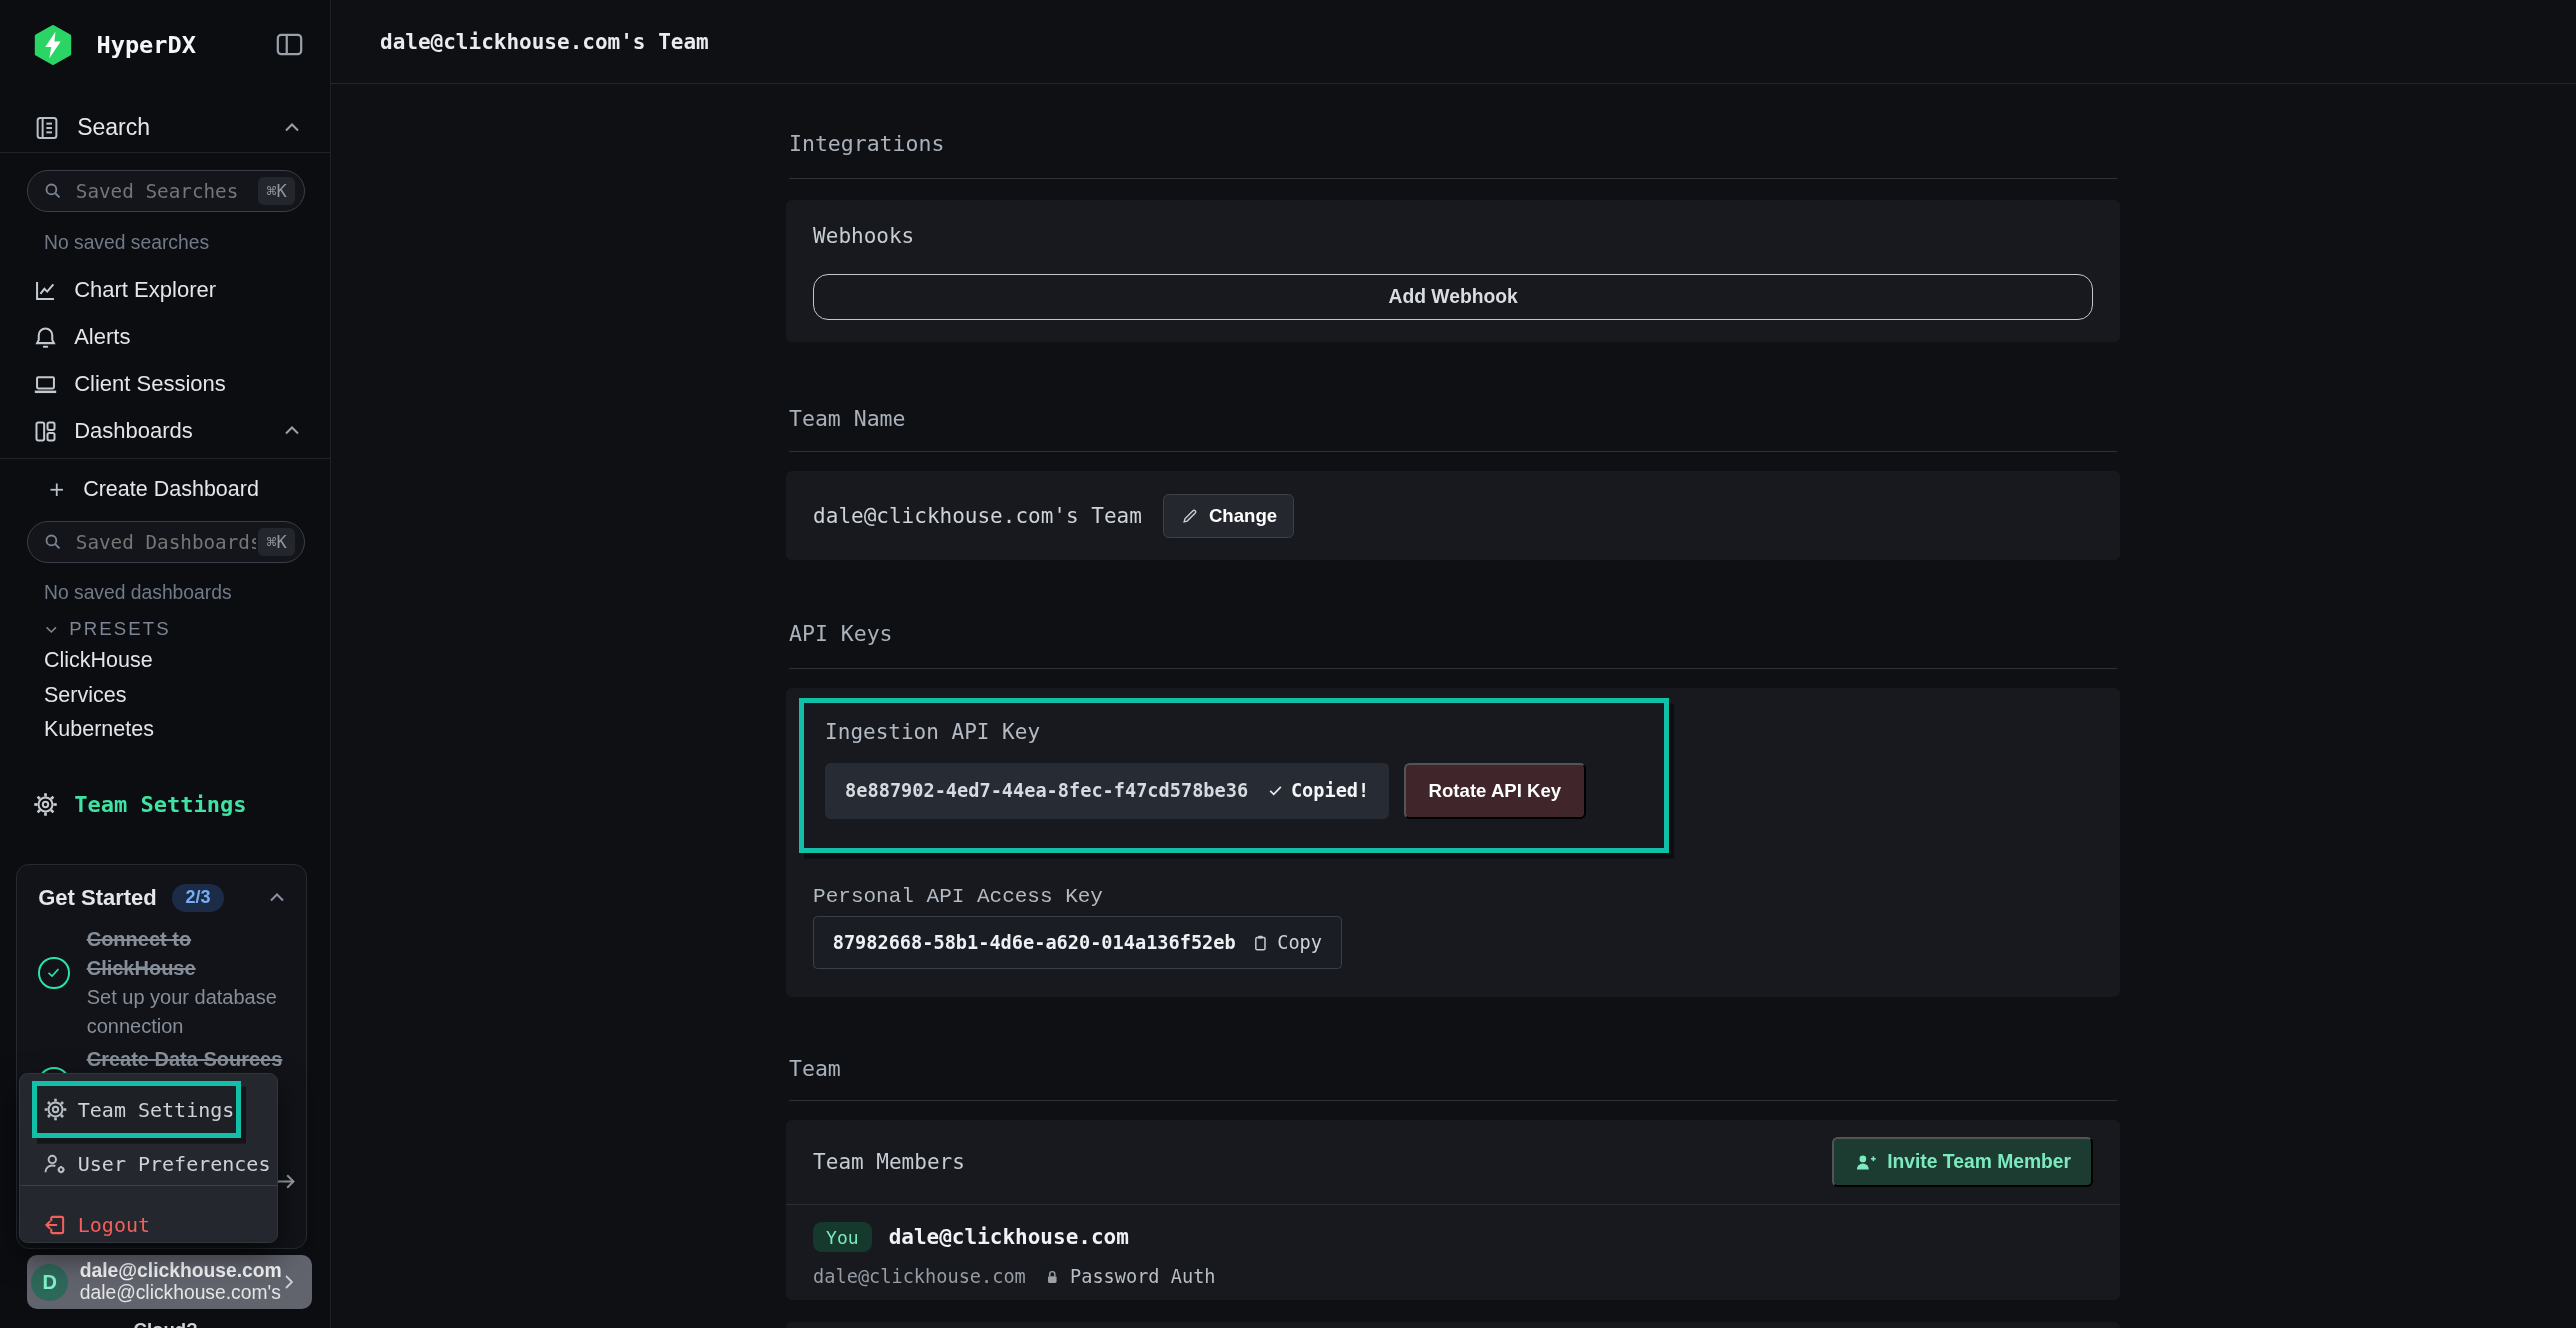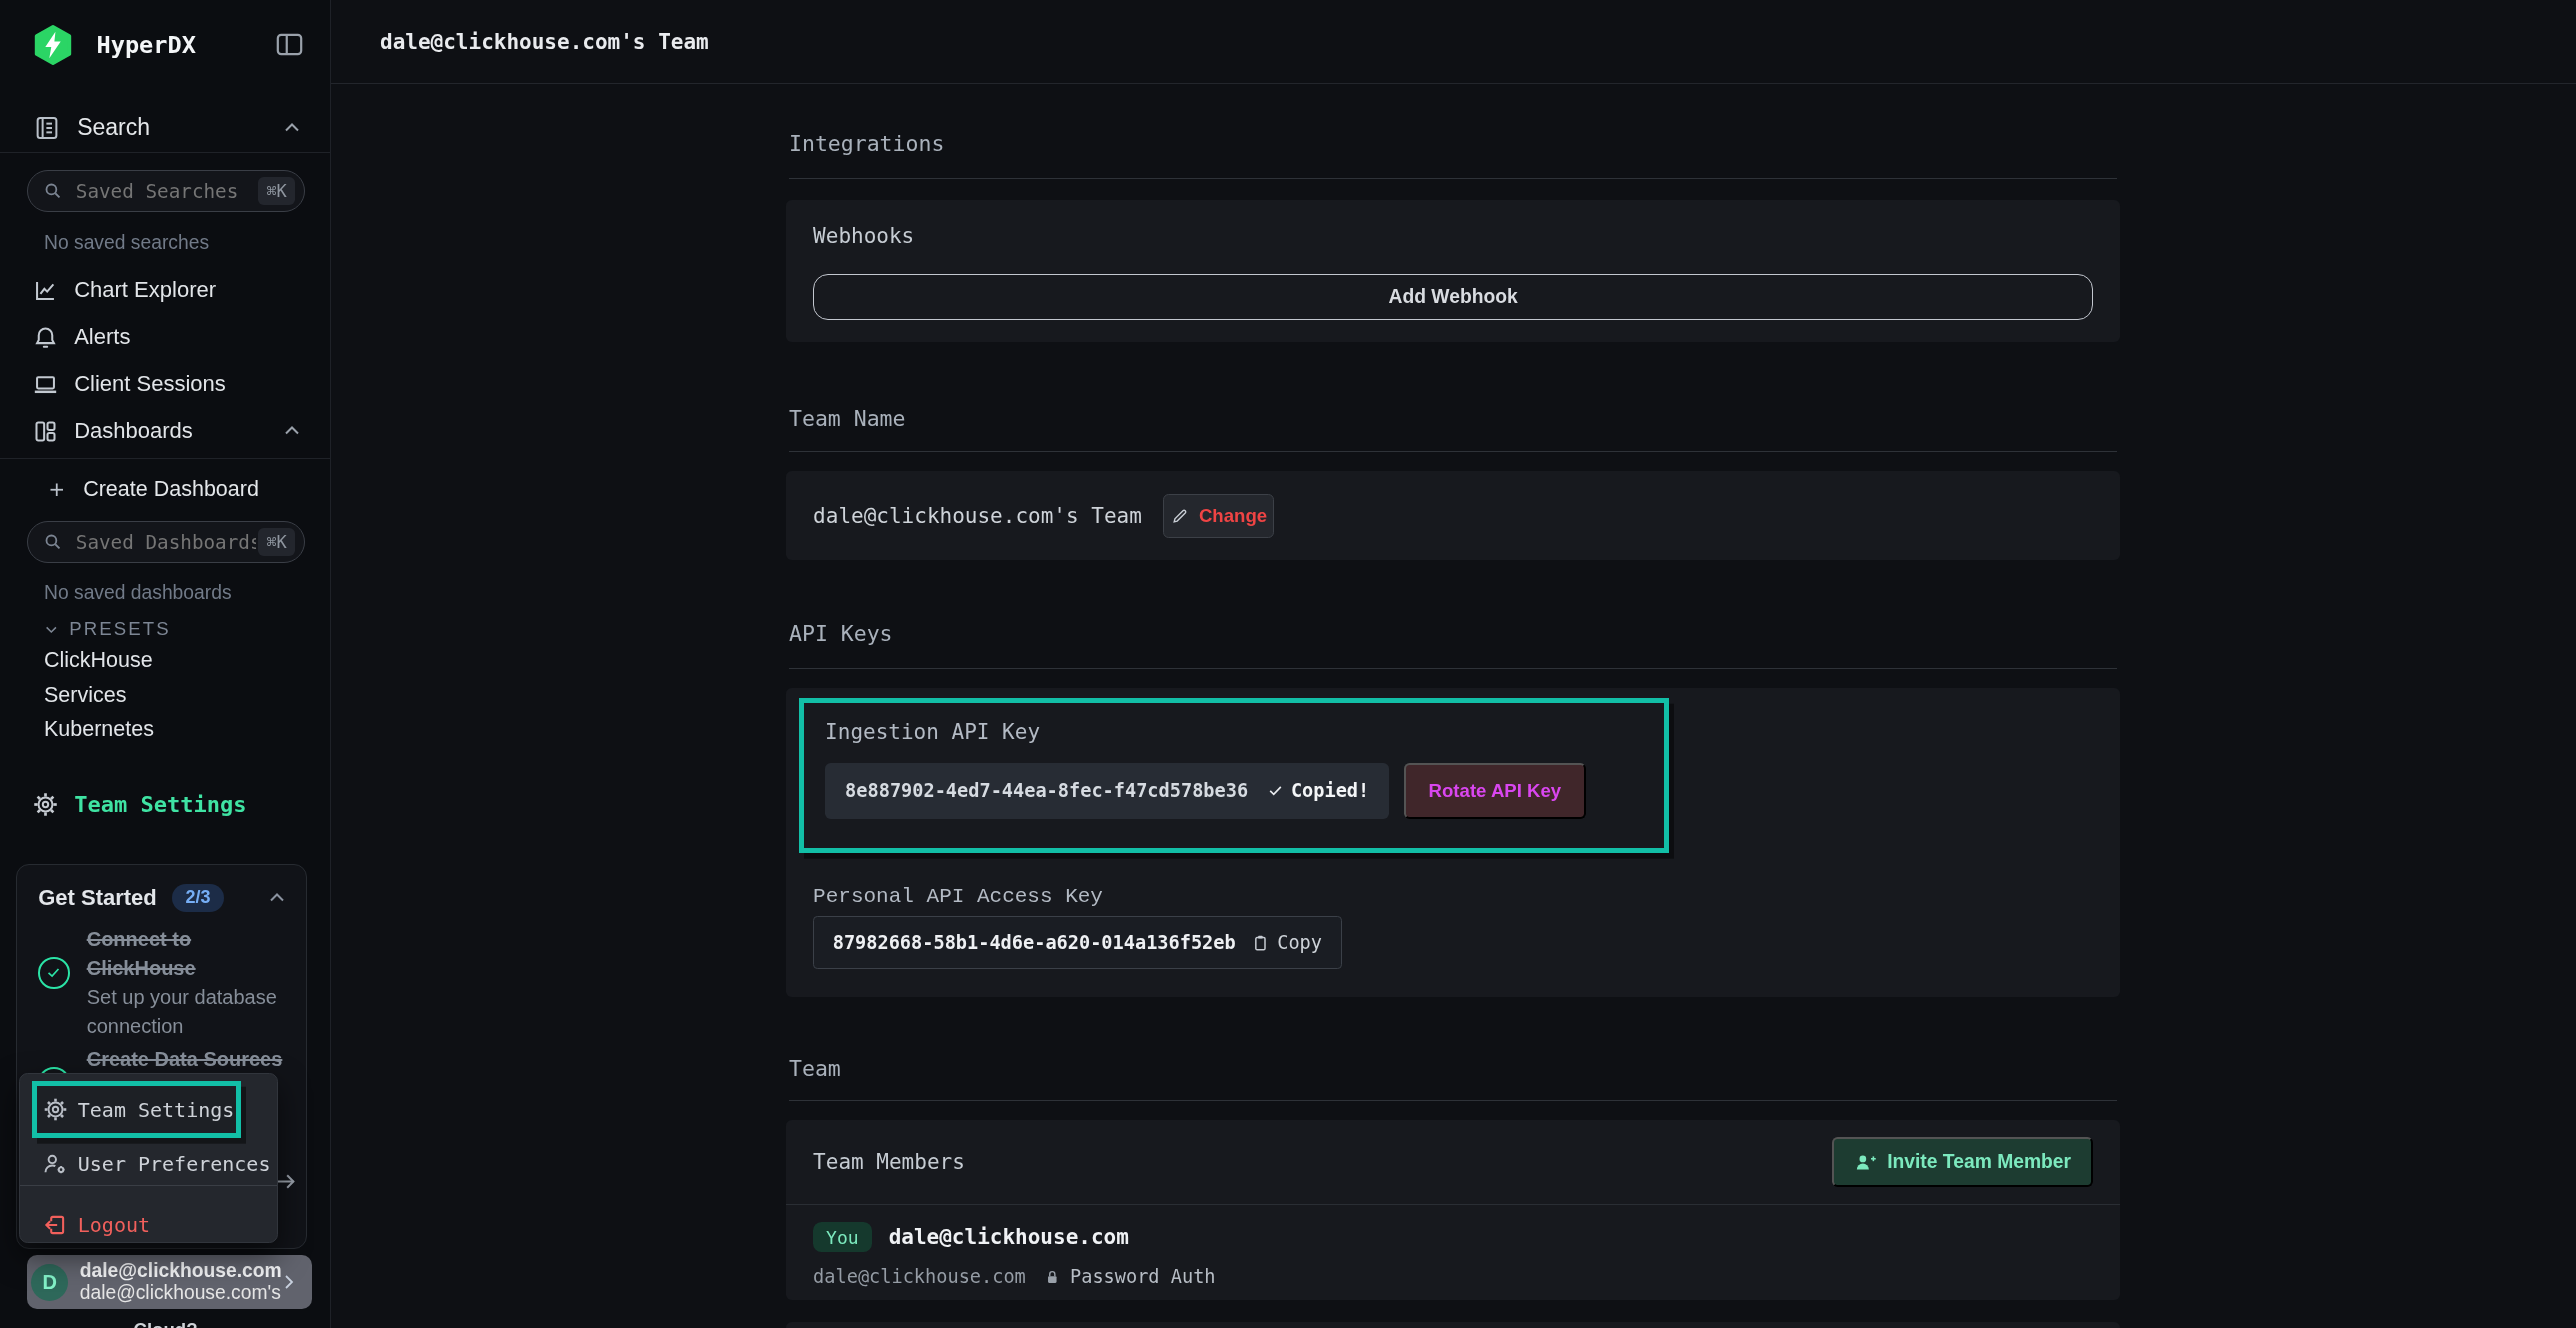--- a/index.html
+++ b/index.html
@@ -75,26 +75,26 @@
           display:flex;align-items:center;padding-left:49px;}
   #page-title{font-size:21px;font-weight:bold;color:#e9ebee;}
   #content{position:absolute;left:458px;top:84px;width:1328px;height:1244px;}
   .sec-h2{position:absolute;left:0;font-size:21.5px;color:#a9b1bb;font-weight:normal;margin:0;}
   .sec-div{position:absolute;left:0;width:100%;border-top:1.4px solid #2e3238;}
   .card{position:absolute;left:-2.9px;width:1334px;background:#17191e;border-radius:5.7px;}
   .card-label{font-size:21px;color:#c6ccd3;}
   .btn-outline{height:46px;border:1.4px solid #c3c7cf;border-radius:15px;display:flex;align-items:center;
                justify-content:center;font-size:19.3px;font-weight:bold;color:#d9dce1;background:transparent;}
   .btn-dark{display:inline-flex;align-items:center;height:44px;background:#24272d;border:1.4px solid #3c4047;
-            border-radius:5.7px;padding:0 6px;font-size:18.6px;font-weight:bold;color:#ef4444;}
+            border-radius:5.7px;padding:0 16px;font-size:18.6px;font-weight:bold;color:#ffffff;}
   .key-chip{display:inline-flex;align-items:center;height:56px;background:#272c34;border-radius:5.7px;padding:0 20px;}
   .key-text{font-size:18.6px;font-weight:bold;color:#d6dbe1;}
   .copied{display:inline-flex;align-items:center;margin-left:18.6px;color:#f4f6f8;font-size:18.6px;font-weight:bold;}
   .btn-rotate{display:inline-flex;align-items:center;height:56px;background:#40262a;border-radius:5.7px;
-              padding:0 23px;margin-left:14.3px;font-size:18.6px;font-weight:bold;color:#d946ef;}
+              padding:0 23px;margin-left:14.3px;font-size:18.6px;font-weight:bold;color:#ffffff;}
   .key-chip2{display:inline-flex;align-items:center;height:53px;background:#1a1d23;border:1.4px solid #3b4048;
              border-radius:4.3px;padding:0 18.6px;}
   .btn-invite{display:inline-flex;align-items:center;height:50px;background:#1d3c31;border-radius:5.7px;
               padding:0 20px;font-size:19.3px;font-weight:bold;color:#7ce9be;}
   .you-pill{display:inline-flex;align-items:center;height:30px;background:#15392d;border-radius:8.6px;
             padding:0 13px;font-size:18px;color:#7ce9be;}
 </style>
 </head>
 <body>
 

